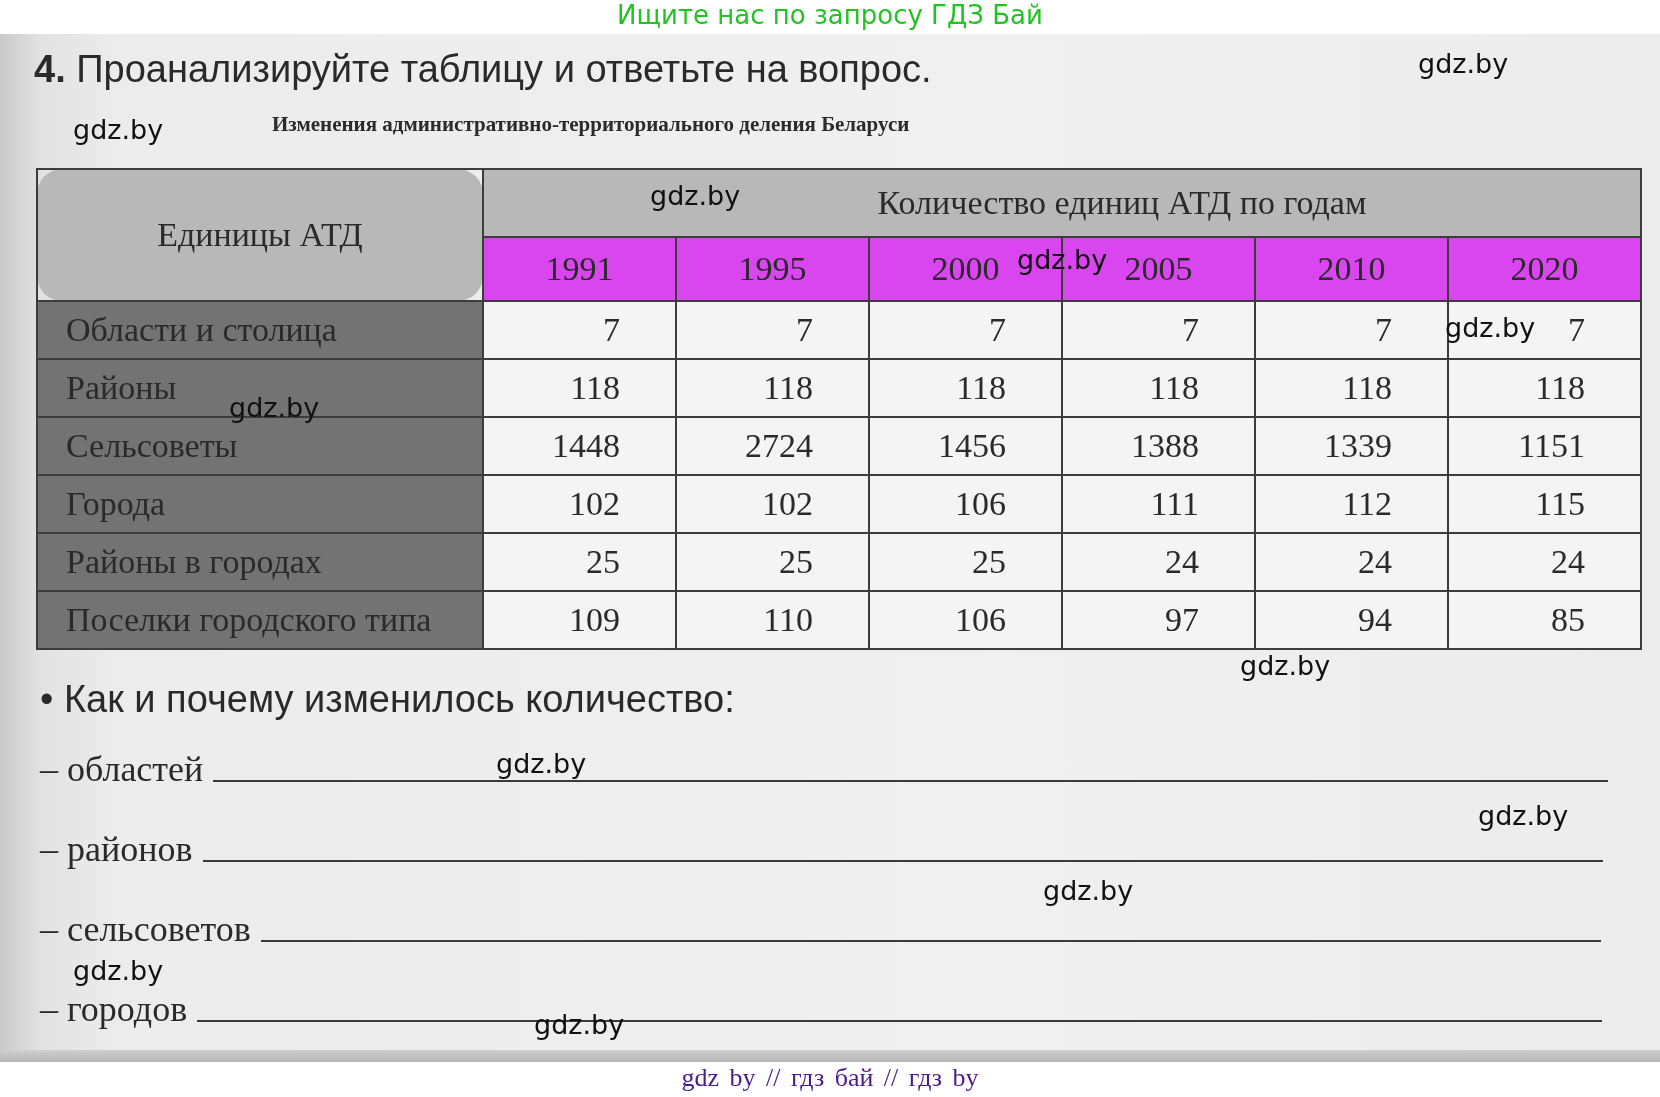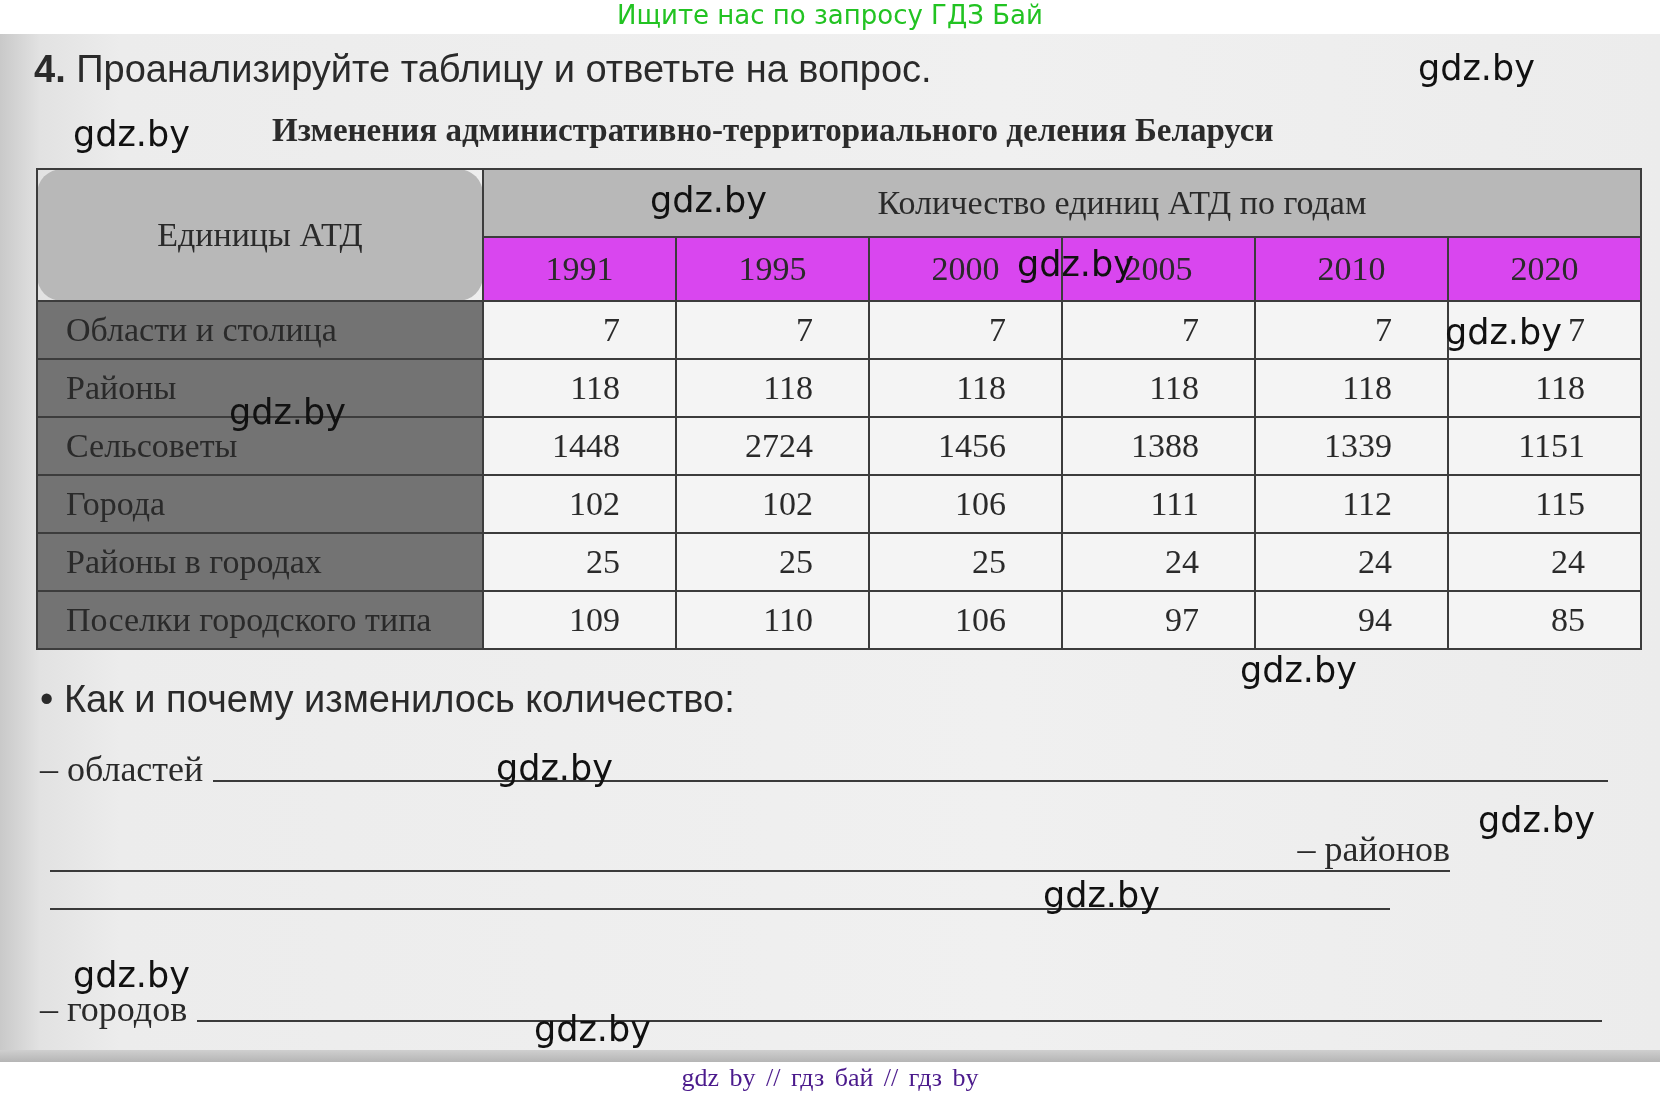--- a/index.html
+++ b/index.html
@@ -29,21 +29,21 @@
     position: absolute; left: 0; top: 1050px; width: 1660px; height: 12px;
     background: linear-gradient(180deg, #cfcfcf, #b5b5b5);
   }
   .task-title {
     position: absolute; left: 34px; top: 48px;
     font-size: 38px; color: #2a2a2a; font-family: "Liberation Sans", sans-serif;
   }
   .task-title .num { font-weight: bold; }
   .table-caption {
     position: absolute; left: 272px; top: 112px;
-    font-size: 33px; font-weight: bold; color: #2b2b2b;
+    font-size: 21px; font-weight: bold; color: #2b2b2b;
     font-family: "Liberation Serif", serif;
   }
   table.atd {
     position: absolute; left: 36px; top: 168px;
     border-collapse: collapse;
     font-family: "Liberation Serif", serif;
     color: #2a2a2a; font-size: 34px;
   }
   table.atd td, table.atd th {
     border: 2px solid #3c3c3c; padding: 0; font-weight: normal;
@@ -59,21 +59,21 @@
     font-size: 38px; color: #2a2a2a;
   }
   .answer-line {
     position: absolute; left: 40px; font-size: 36px; color: #2a2a2a;
     font-family: "Liberation Serif", serif; display: flex; align-items: flex-end;
   }
   .answer-line .blank {
     border-bottom: 2px solid #3a3a3a; height: 0; margin-left: 10px; margin-bottom: 8px;
   }
   .wm {
-    position: absolute; font-size: 35px; color: #111;
+    position: absolute; font-size: 27px; color: #111;
     font-family: "DejaVu Sans", sans-serif;
     text-align: center;
   }
 </style>
 </head>
 <body>
 
 <div class="top-banner">Ищите нас по запросу ГДЗ Бай</div>
 
 <div class="page"></div>
@@ -158,25 +158,26 @@
 
 <div class="question">
   <span>•</span>
   <span>Как и почему изменилось количество:</span>
 </div>
 
 <div class="answer-line" style="top:748px;">
   <span>– областей</span>
   <span class="blank" style="width:1395px;"></span>
 </div>
-<div class="answer-line" style="top:828px;flex-direction:column;">
+<div class="answer-line" style="top:828px;">
   <span>– районов</span>
   <span class="blank" style="width:1400px;"></span>
 </div>
 <div class="answer-line" style="top:908px;">
+  <span>– сельсоветов</span>
   <span class="blank" style="width:1340px;"></span>
 </div>
 <div class="answer-line" style="top:988px;">
   <span>– городов</span>
   <span class="blank" style="width:1405px;"></span>
 </div>
 
 <div class="bottom-strip"></div>
 
 <div class="wm" style="left:1418px;top:48px;">gdz.by</div>

